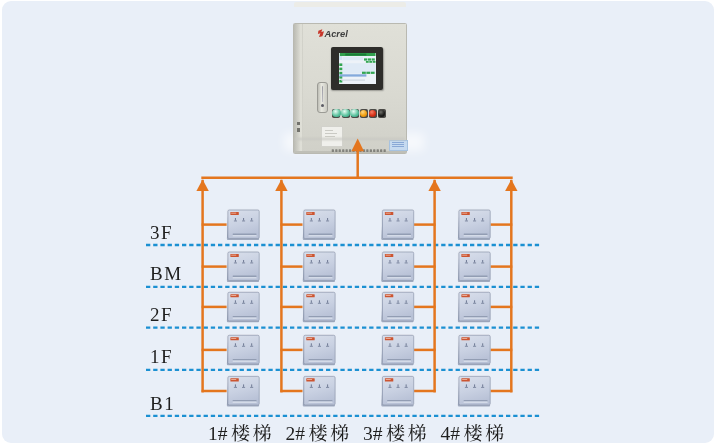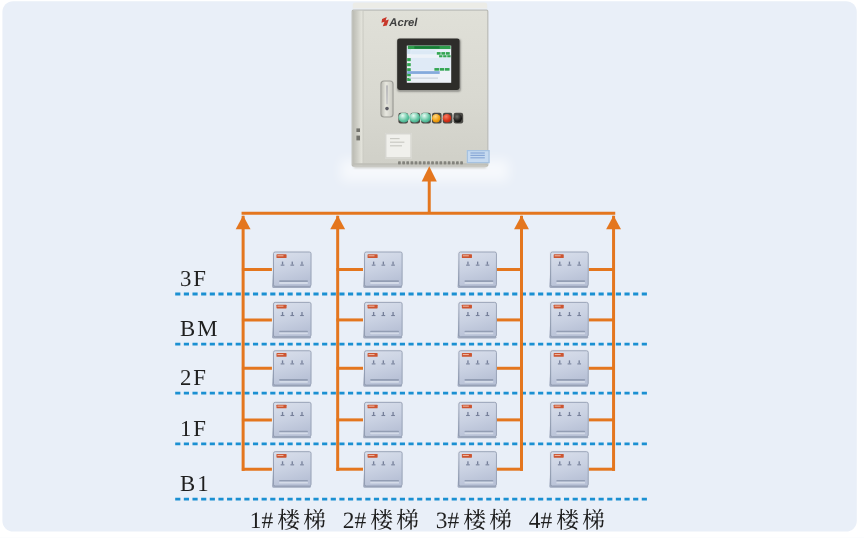--- a/index.html
+++ b/index.html
@@ -1,17 +1,17 @@
 <!DOCTYPE html>
 <html><head><meta charset="utf-8">
 <style>
 html,body{margin:0;padding:0;background:#ffffff;width:720px;height:448px;overflow:hidden}
 #stage{position:relative;width:720px;height:448px;font-family:"Liberation Sans",sans-serif}
 #panel{position:absolute;left:2px;top:1px;width:712px;height:442px;background:#e9eff8;border-radius:9px}
-#cab{position:absolute;left:293px;top:8px;width:114px;height:131px;background:linear-gradient(180deg,#e0e0d8 0%,#d9d9d1 55%,#d0d0c8 100%);border:1px solid #b9b9b1;border-radius:1.5px;box-sizing:border-box}
+#cab{position:absolute;left:293px;top:23px;width:114px;height:131px;background:linear-gradient(180deg,#e0e0d8 0%,#d9d9d1 55%,#d0d0c8 100%);border:1px solid #b9b9b1;border-radius:1.5px;box-sizing:border-box}
 #cabTop{position:absolute;left:294px;top:2.2px;width:112px;height:4.6px;background:#ecece7;border-radius:2px 2px 0 0}
 #cabGlow{position:absolute;left:284px;top:133px;width:140px;height:18px;background:rgba(255,255,255,0.6);filter:blur(5px)}
 #cabL{position:absolute;left:0;top:0;width:9.3px;height:100%;background:linear-gradient(90deg,#bcbcb4 0%,#d0d0c8 45%,#e2e2da 80%,#cbcbc3 100%)}
 #cabBot{position:absolute;left:0;bottom:0;width:100%;height:2.2px;background:#bfbfb7}
 #hinge1{position:absolute;left:2.5px;top:97.5px;width:3px;height:3.8px;background:#73736d}
 #hinge2{position:absolute;left:2.5px;top:104px;width:3px;height:3.8px;background:#73736d}
 #logo{position:absolute;left:22.5px;top:3.5px}
 #bezel{position:absolute;left:37.3px;top:22.5px;width:51.6px;height:43.7px;background:#2e2d2a;border-radius:2px;box-shadow:0.5px 1px 1.5px rgba(0,0,0,0.3)}
 #handle{position:absolute;left:23px;top:57.5px;width:9.3px;height:29px;background:linear-gradient(90deg,#bebeb6,#e8e8e0 40%,#cacac2);border:0.5px solid #9b9b95;border-radius:3px}
 #hgroove{position:absolute;left:3.6px;top:3px;width:1.8px;height:16px;background:linear-gradient(180deg,#9b9ba3,#bcbcc2);border-radius:1px}

